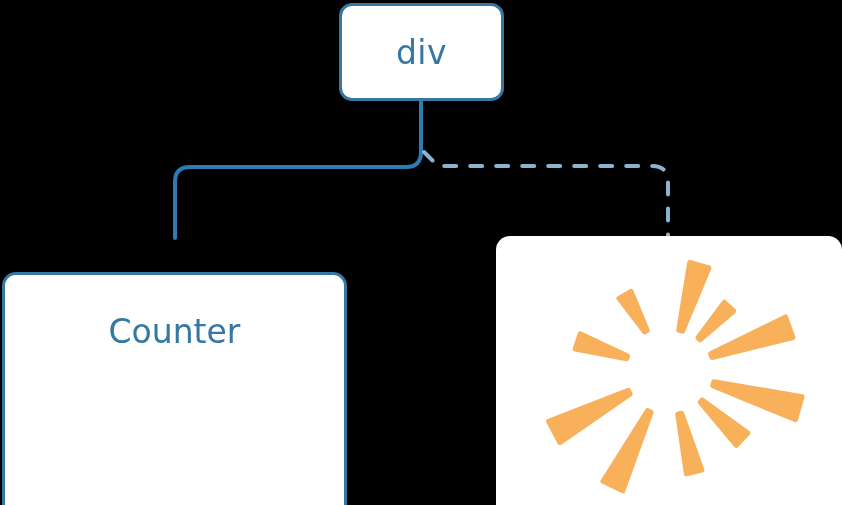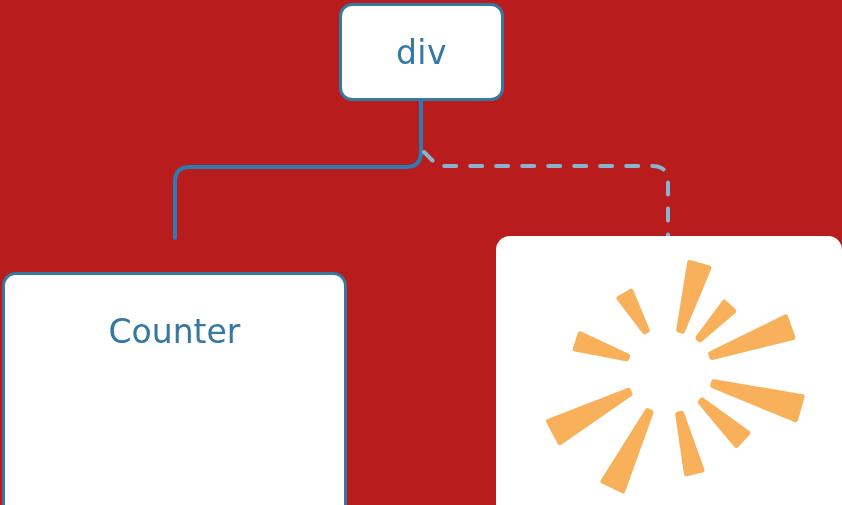--- a/index.html
+++ b/index.html
@@ -9,21 +9,21 @@
   body {
     width: 842px;
     height: 505px;
     overflow: hidden;
     font-family: "DejaVu Sans", sans-serif;
   }
   #stage {
     position: relative;
     width: 842px;
     height: 505px;
-    background: #b91c1c;
+    background: #000000;
   }
   #edges {
     position: absolute;
     left: 0;
     top: 0;
     width: 842px;
     height: 505px;
   }
 
   .node {

